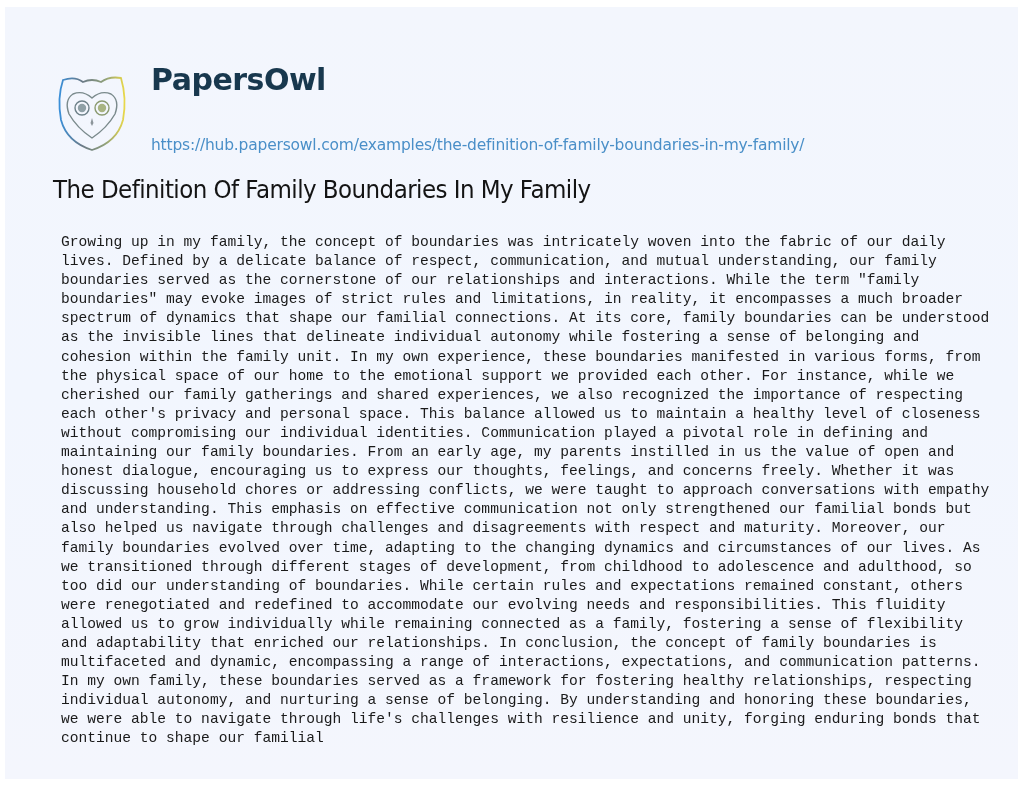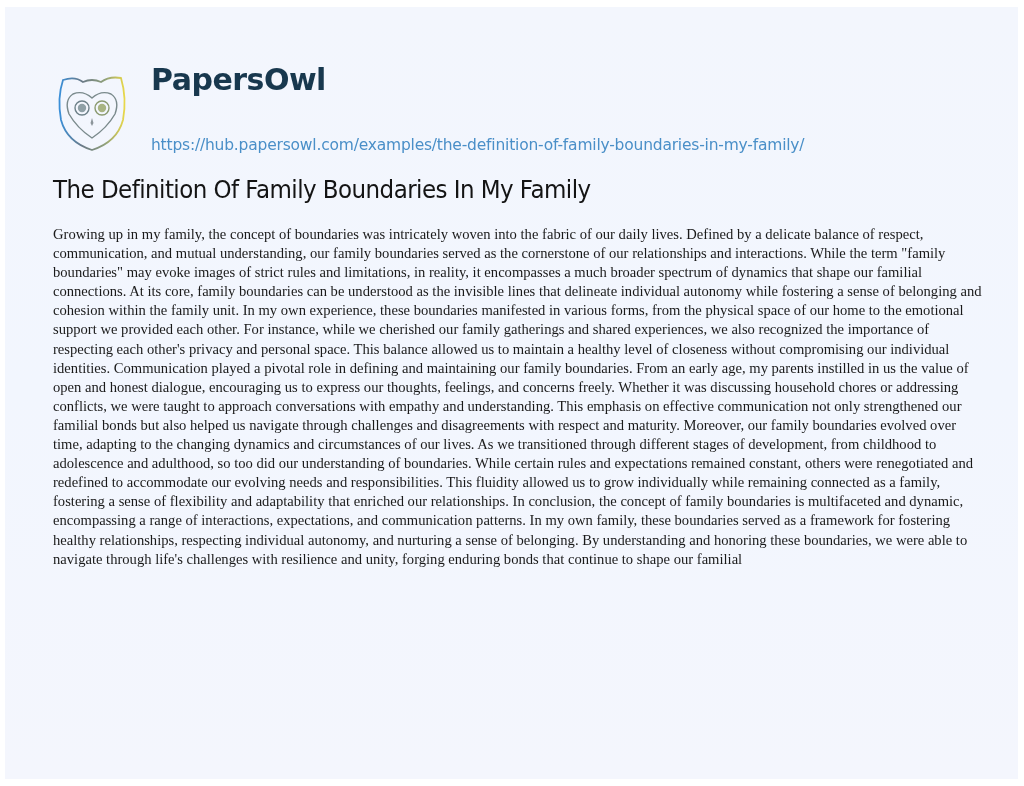--- a/index.html
+++ b/index.html
@@ -70,25 +70,25 @@
       letter-spacing: -0.6px;
       transform: scaleX(0.92);
       transform-origin: left top;
       white-space: nowrap;
     }
     .body-text {
       position: absolute;
       left: 48px;
       top: 218px;
       width: 930px;
-      font-family: Liberation Serif, serif;
+      font-family: Liberation Mono, monospace;
       font-size: 14.6px;
       line-height: 19.1px;
       color: #1a1a1a;
-      margin: 0;
+      margin: 8px;
       text-align: left;
     }
   </style>
 </head>
 <body>
 
 <div class="page">
 
   <div class="header">
     <div class="logo">

